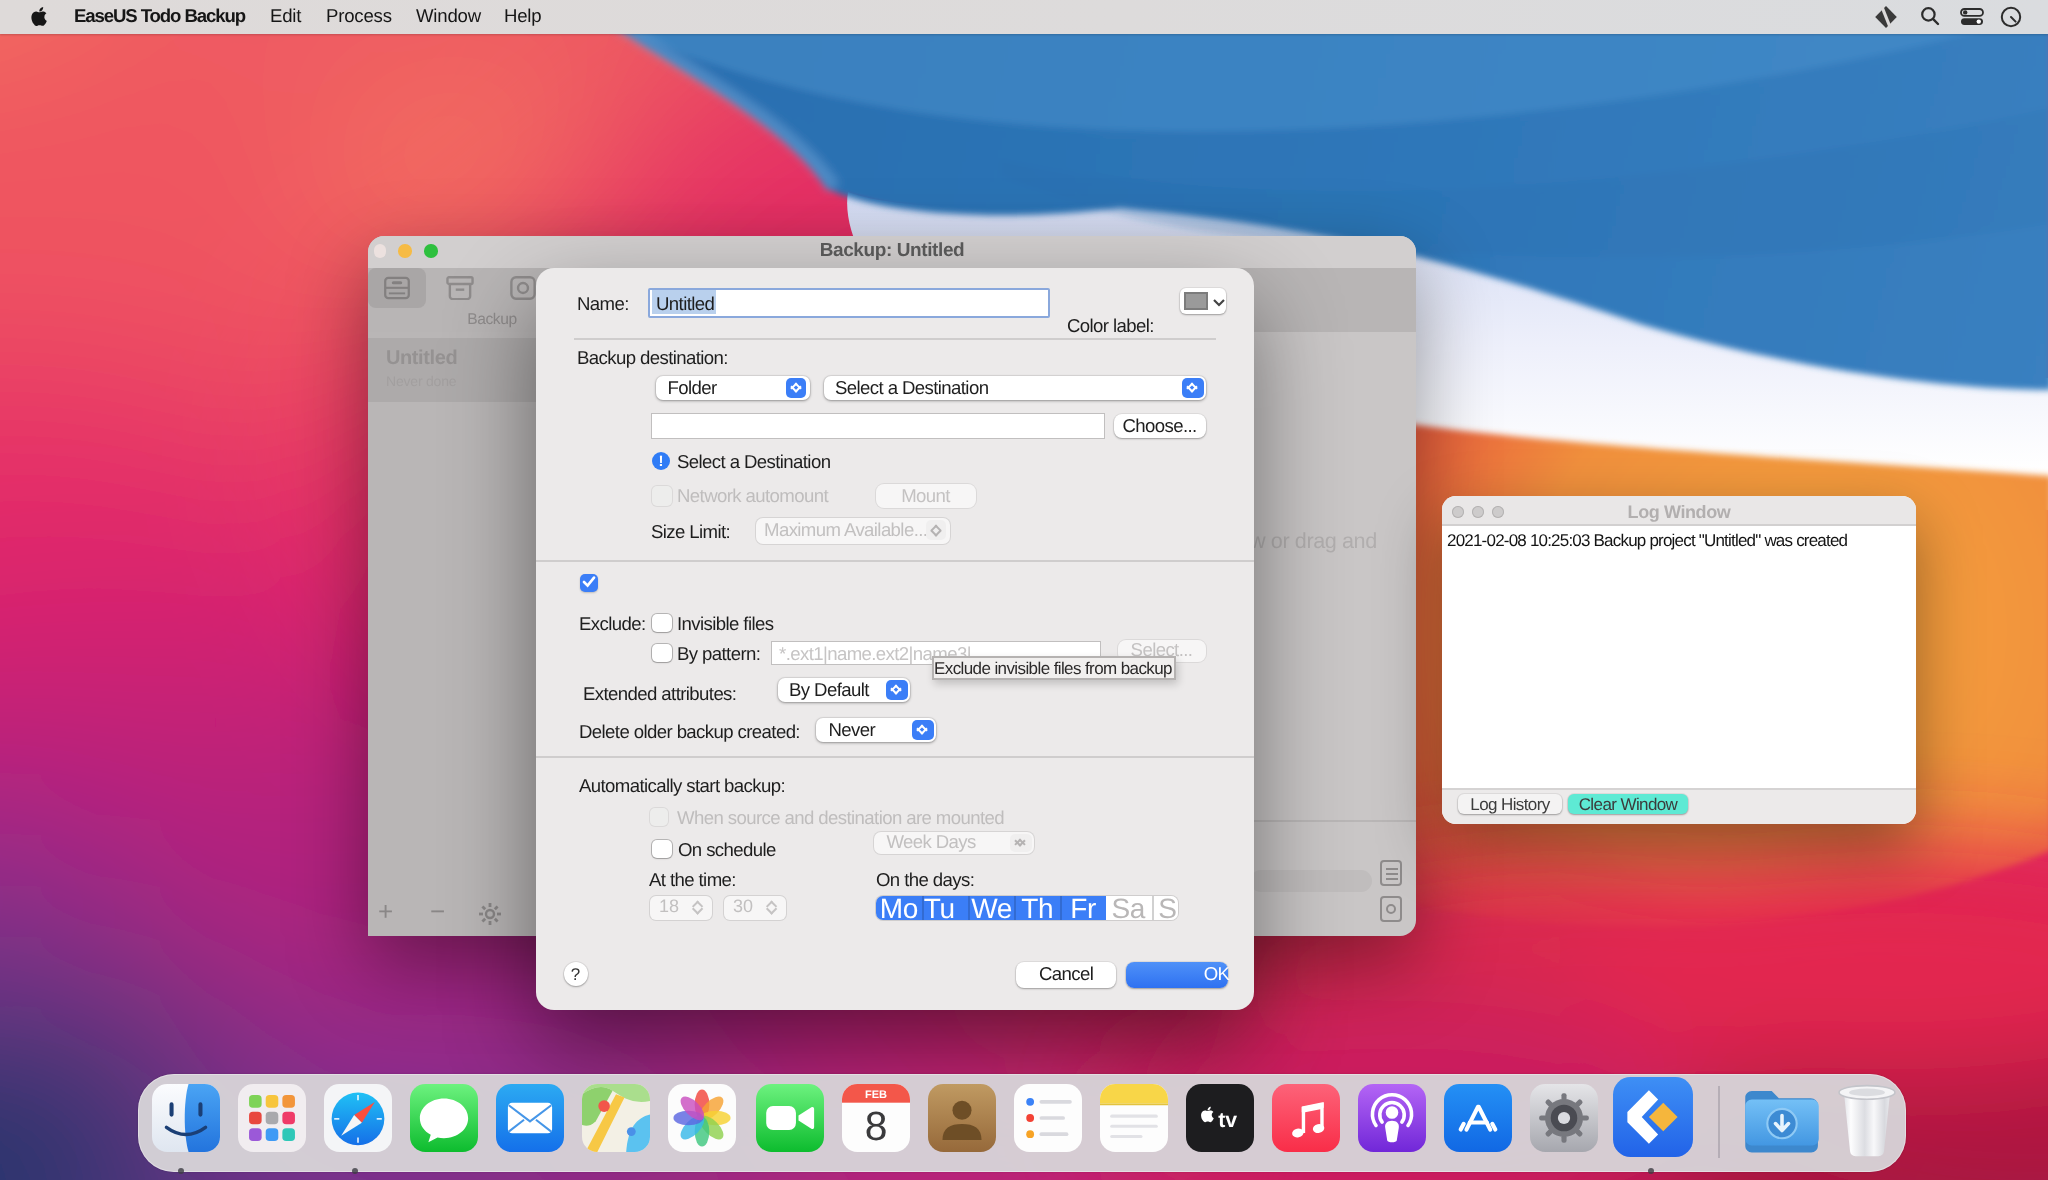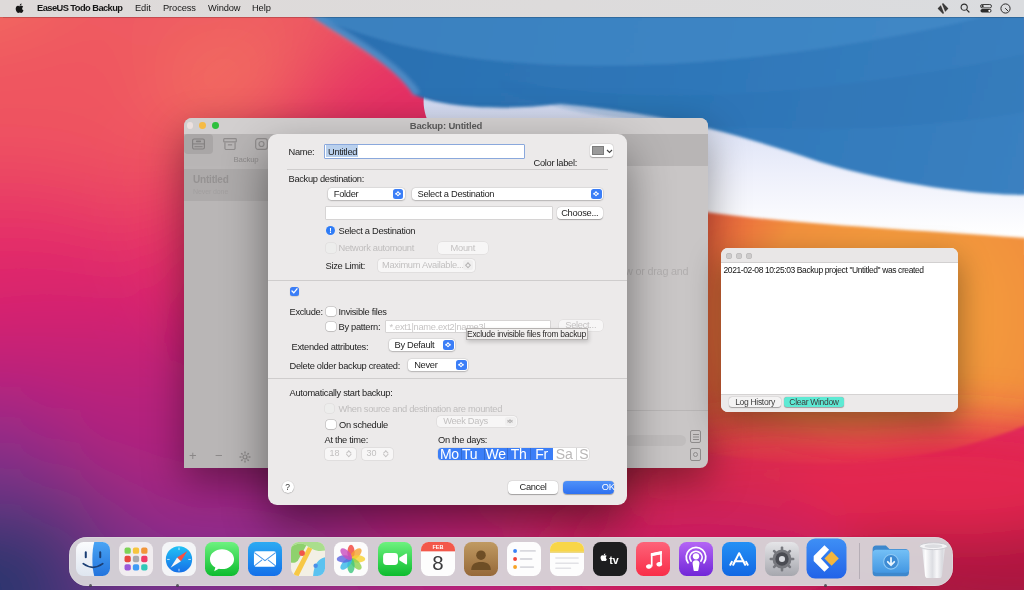--- a/index.html
+++ b/index.html
@@ -296,20 +296,21 @@
   <div class="abs" style="left:14.2px;top:347px;width:12px;height:12px;border-radius:50%;background:#fff;box-shadow:0 0.5px 1px rgba(0,0,0,.3),0 0 0 0.5px rgba(0,0,0,.06);text-align:center;line-height:12px;font-size:8.5px;color:#333;">?</div>
   <div class="btn" style="left:240.8px;top:347.5px;width:49.5px;height:12.5px;">Cancel</div>
   <div class="btn blue" style="left:295.5px;top:347.5px;width:50.5px;height:12.5px;padding-left:40px;">OK</div>
 </div>
 
 <div id="logwin" class="abs" style="left:721px;top:248px;width:237px;height:164px;border-radius:7px;background:#fff;box-shadow:0 12px 32px rgba(0,0,0,.4);">
   <div class="abs" style="left:0;top:0;width:237px;height:15px;background:#e9e7e7;border-radius:7px 7px 0 0;border-bottom:1px solid #d2d0d0;"></div>
   <div class="abs" style="left:4.5px;top:5px;width:6.4px;height:6.4px;border-radius:50%;background:#cdcbcb;box-shadow:inset 0 0 0 0.5px #b4b2b2;"></div>
   <div class="abs" style="left:14.5px;top:5px;width:6.4px;height:6.4px;border-radius:50%;background:#cdcbcb;box-shadow:inset 0 0 0 0.5px #b4b2b2;"></div>
   <div class="abs" style="left:24.5px;top:5px;width:6.4px;height:6.4px;border-radius:50%;background:#cdcbcb;box-shadow:inset 0 0 0 0.5px #b4b2b2;"></div>
+  <div class="abs" style="left:0;top:1px;width:237px;text-align:center;font-size:9px;font-weight:bold;letter-spacing:-0.2px;color:#b2afaf;line-height:14px;">Log Window</div>
   <div class="abs" style="left:2.5px;top:17px;font-size:8.5px;letter-spacing:-0.4px;color:#141414;">2021-02-08 10:25:03 Backup project "Untitled" was created</div>
   <div class="abs" style="left:0;top:146px;width:237px;height:18px;background:#eceaea;border-top:1px solid #d5d3d3;border-radius:0 0 7px 7px;"></div>
   <div class="btn" style="left:8px;top:148.5px;width:52px;height:10.5px;font-size:8.5px;background:#f4f3f3;border-radius:3px;color:#3c3c3c;">Log History</div>
   <div class="btn" style="left:63px;top:148.5px;width:60px;height:10.5px;font-size:8.5px;background:#5eead4;border-radius:3px;color:#3c3c3c;">Clear Window</div>
 </div>
 
 <div id="dock" class="abs" style="left:68.5px;top:536.5px;width:884.5px;height:49.5px;border-radius:18px;background:rgba(214,211,215,.96);box-shadow:inset 0 0 0 0.5px rgba(255,255,255,.35),0 0 1px rgba(0,0,0,.2);"></div>
 <div id="dockicons">
     <svg class="abs" style="left:75.8px;top:541.5px;" width="34" height="34" viewBox="0 0 40 40">
       <defs>

